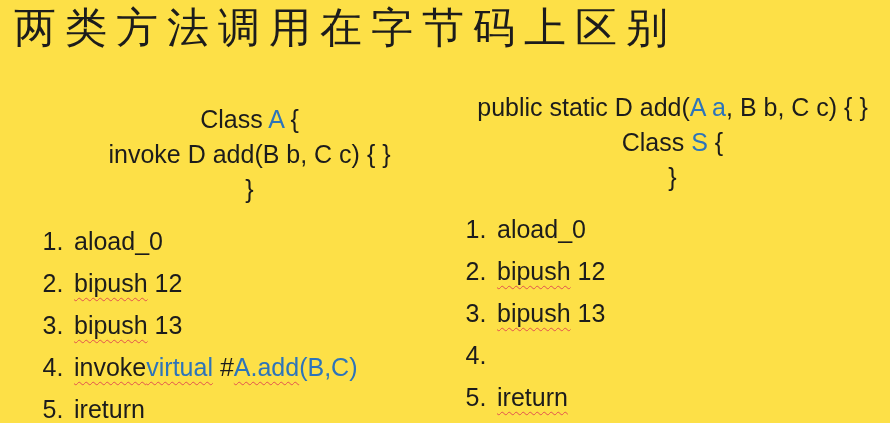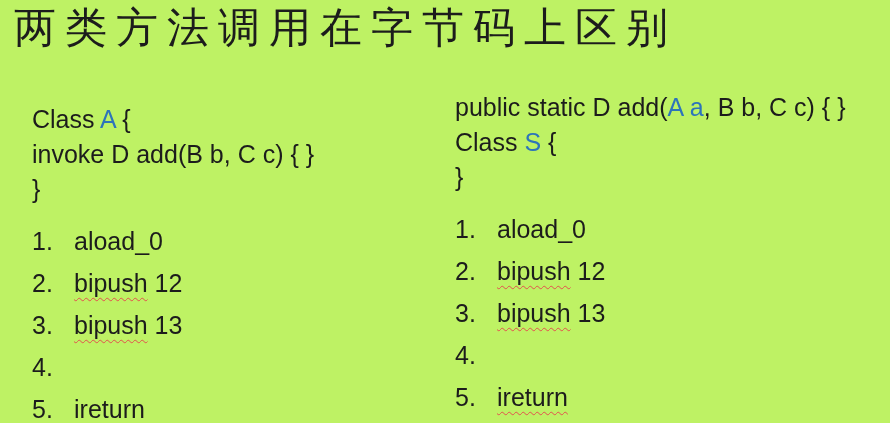--- a/index.html
+++ b/index.html
@@ -5,22 +5,23 @@
   html, body {
     margin: 0;
     padding: 0;
     background: #ffffff;
     font-family: "Liberation Sans", "DejaVu Sans", sans-serif;
   }
   .slide {
     position: relative;
     width: 890px;
     height: 423px;
-    background: #bef264;
+    background: #fde047;
     overflow: hidden;
+    text-align: center;
   }
   .slide-title {
     position: absolute;
     left: 14px;
     top: 0px;
     font-size: 42px;
     font-weight: 400;
     letter-spacing: 9px;
     color: #1c1c1c;
     white-space: nowrap;
@@ -81,20 +82,21 @@
           <div class="bc-item">
             <span class="bc-num">2.</span>
             <span class="bc-text"><span class="seg seg-misspell">bipush</span><span class="seg"> 12</span></span>
           </div>
           <div class="bc-item">
             <span class="bc-num">3.</span>
             <span class="bc-text"><span class="seg seg-misspell">bipush</span><span class="seg"> 13</span></span>
           </div>
           <div class="bc-item">
             <span class="bc-num">4.</span>
+            <span class="bc-text"><span class="seg seg-misspell">invoke</span><span class="seg seg-blue seg-misspell">virtual</span><span class="seg"> #</span><span class="seg seg-blue seg-misspell">A.add</span><span class="seg seg-blue">(B,C)</span></span>
           </div>
           <div class="bc-item">
             <span class="bc-num">5.</span>
             <span class="bc-text"><span class="seg seg-misspell">ireturn</span></span>
           </div>
         </div>
       </div>
       <div class="code-column col-1">
         <div class="class-block">
           <div class="class-line"><span class="seg">public static D add(</span><span class="seg seg-blue">A a</span><span class="seg">, B b, C c) { }</span></div>

